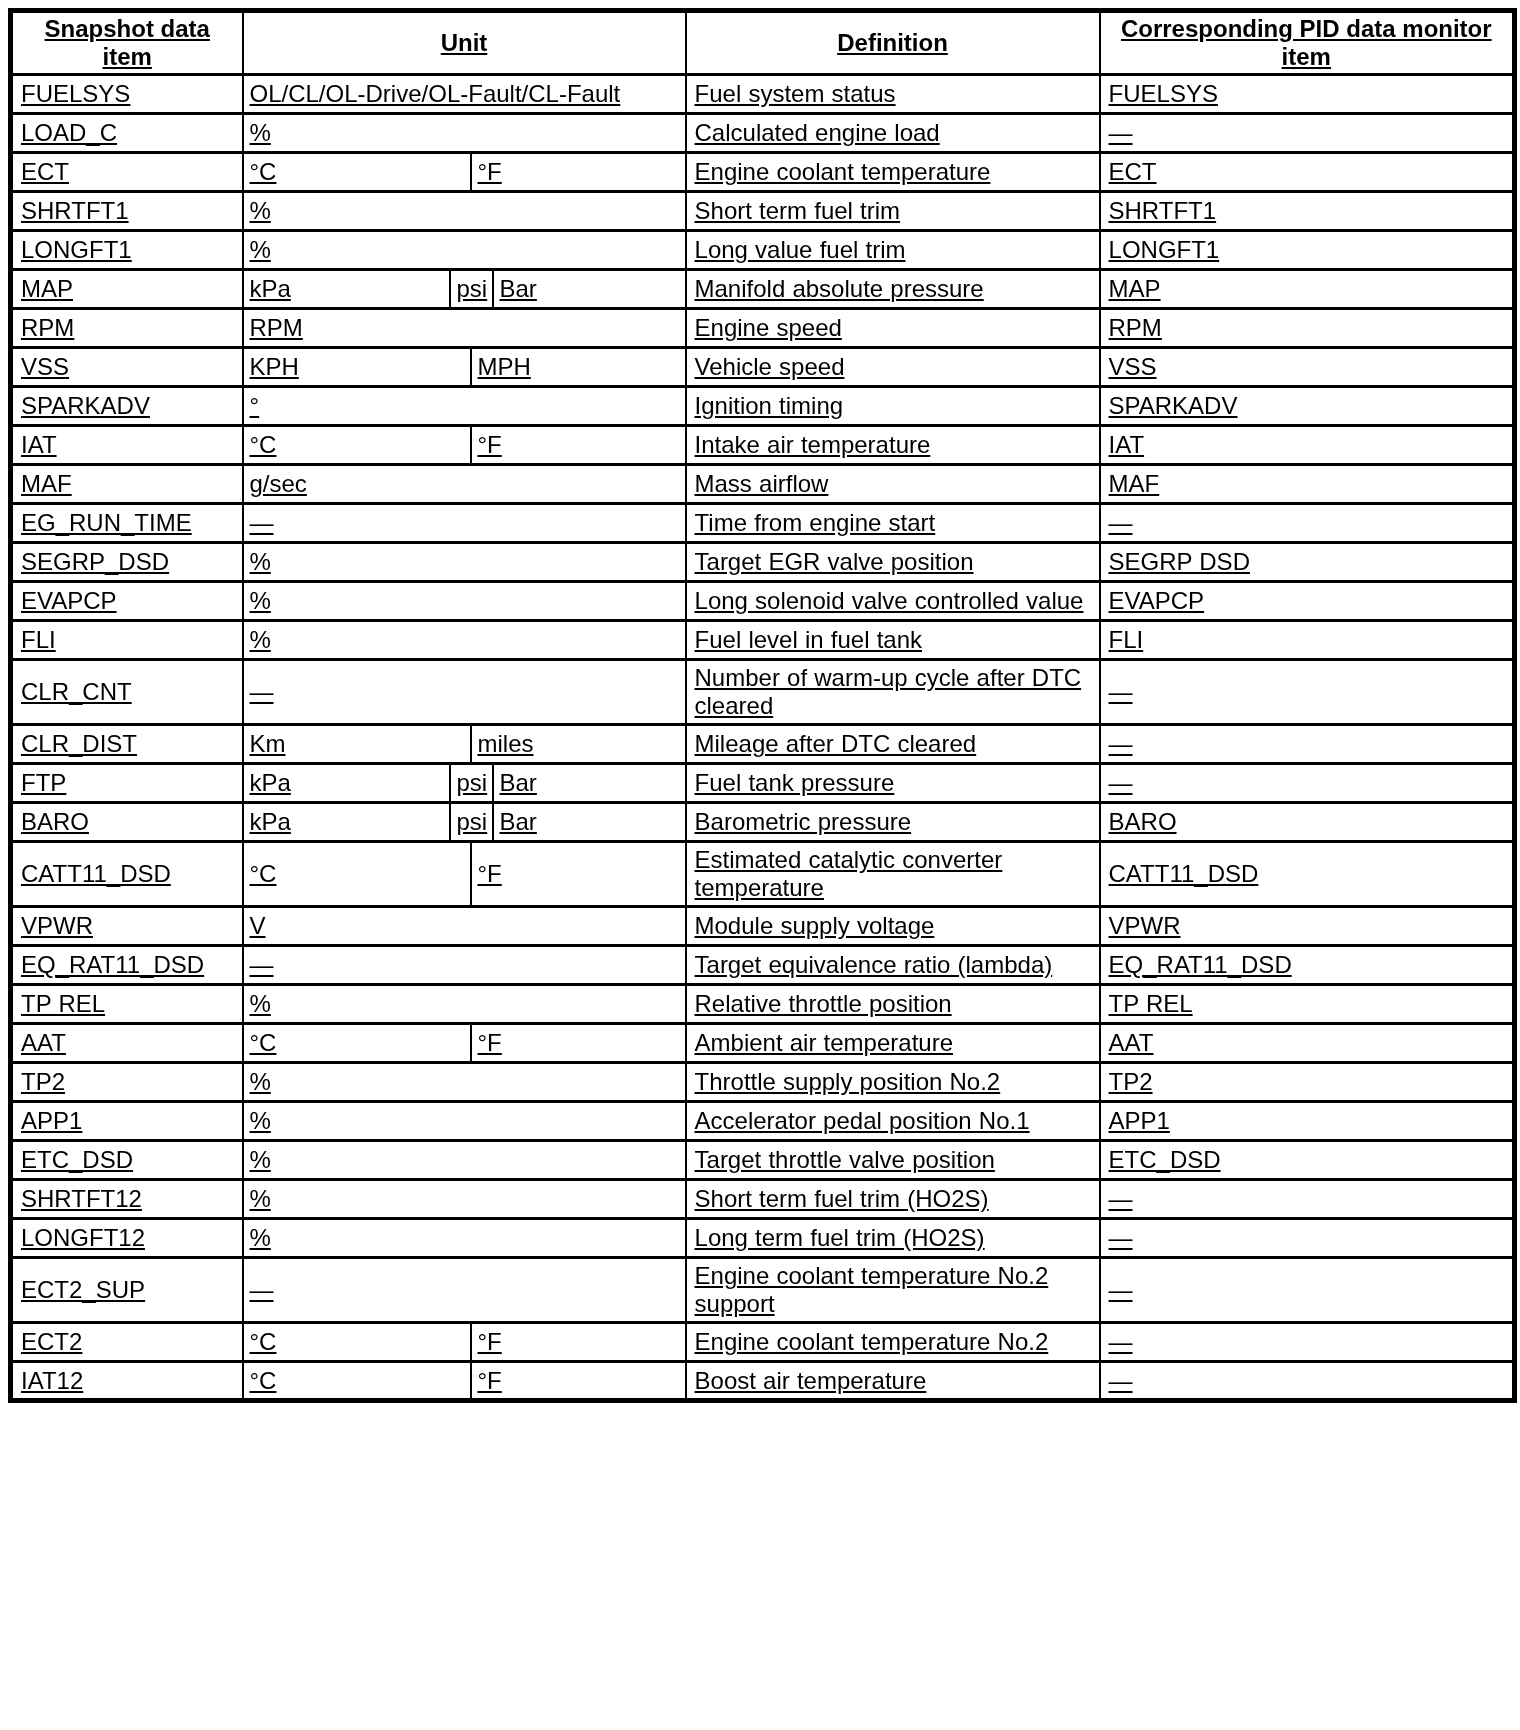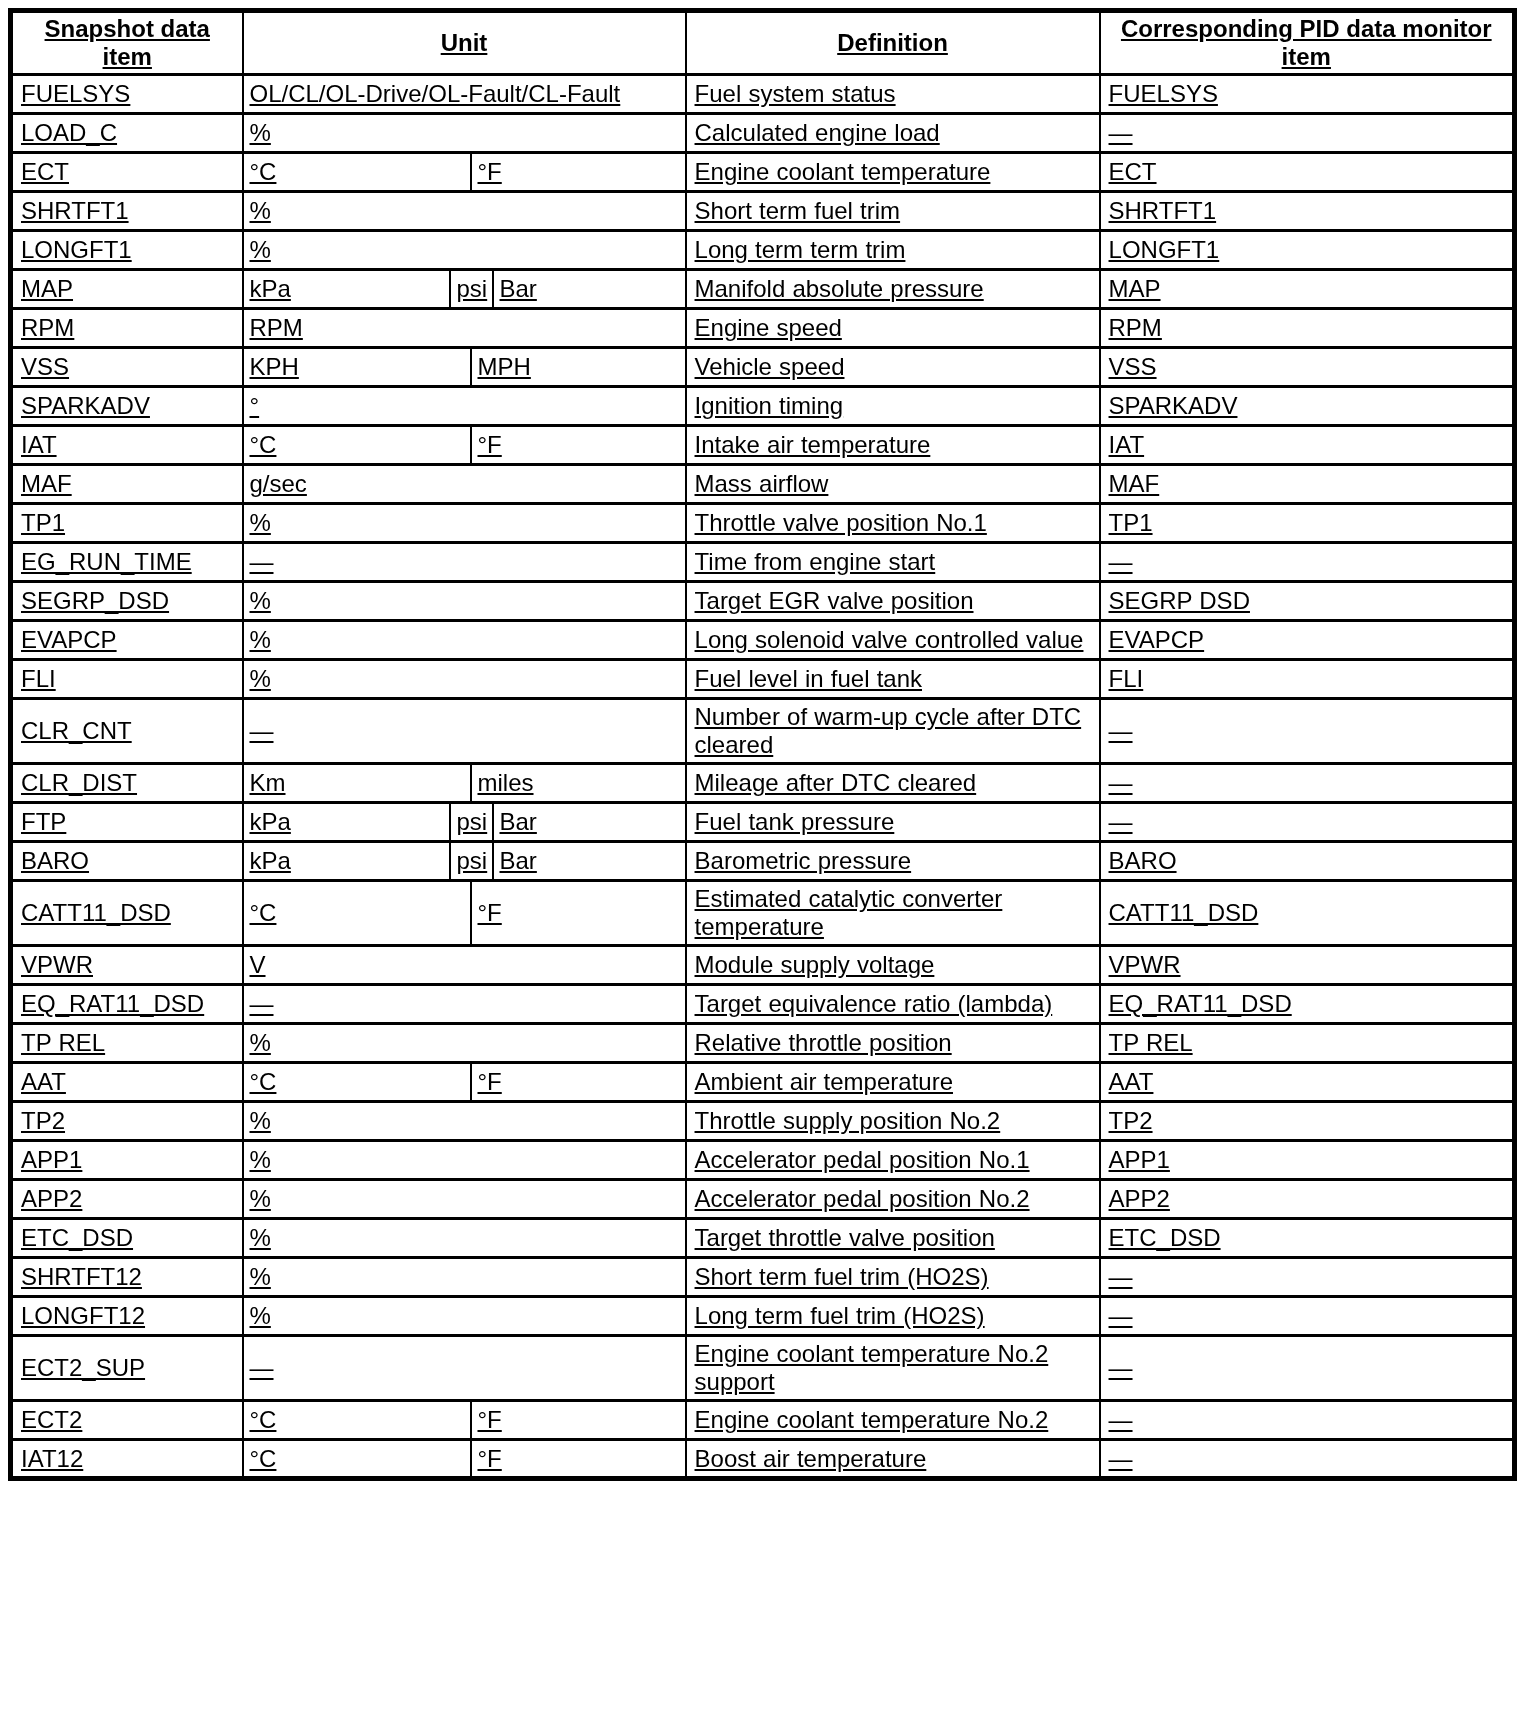--- a/index.html
+++ b/index.html
@@ -82,21 +82,21 @@
         </tr>
         <tr>
           <td>SHRTFT1</td>
           <td colspan="4" class="unit-sub">%</td>
           <td>Short term fuel trim</td>
           <td>SHRTFT1</td>
         </tr>
         <tr>
           <td>LONGFT1</td>
           <td colspan="4" class="unit-sub">%</td>
-          <td>Long term term trim</td>
+          <td>Long value fuel trim</td>
           <td>LONGFT1</td>
         </tr>
         <tr>
           <td>MAP</td>
           <td class="unit-sub">kPa</td>
           <td colspan="2" class="unit-sub">psi</td>
           <td class="unit-sub">Bar</td>
           <td>Manifold absolute pressure</td>
           <td>MAP</td>
         </tr>
@@ -126,26 +126,20 @@
           <td>Intake air temperature</td>
           <td>IAT</td>
         </tr>
         <tr>
           <td>MAF</td>
           <td colspan="4" class="unit-sub">g/sec</td>
           <td>Mass airflow</td>
           <td>MAF</td>
         </tr>
         <tr>
-          <td>TP1</td>
-          <td colspan="4" class="unit-sub">%</td>
-          <td>Throttle valve position No.1</td>
-          <td>TP1</td>
-        </tr>
-        <tr>
           <td>EG_RUN_TIME</td>
           <td colspan="4" class="unit-sub">—</td>
           <td>Time from engine start</td>
           <td>—</td>
         </tr>
         <tr>
           <td>SEGRP_DSD</td>
           <td colspan="4" class="unit-sub">%</td>
           <td>Target EGR valve position</td>
           <td>SEGRP DSD</td>
@@ -229,26 +223,20 @@
           <td>Throttle supply position No.2</td>
           <td>TP2</td>
         </tr>
         <tr>
           <td>APP1</td>
           <td colspan="4" class="unit-sub">%</td>
           <td>Accelerator pedal position No.1</td>
           <td>APP1</td>
         </tr>
         <tr>
-          <td>APP2</td>
-          <td colspan="4" class="unit-sub">%</td>
-          <td>Accelerator pedal position No.2</td>
-          <td>APP2</td>
-        </tr>
-        <tr>
           <td>ETC_DSD</td>
           <td colspan="4" class="unit-sub">%</td>
           <td>Target throttle valve position</td>
           <td>ETC_DSD</td>
         </tr>
         <tr>
           <td>SHRTFT12</td>
           <td colspan="4" class="unit-sub">%</td>
           <td>Short term fuel trim (HO2S)</td>
           <td>—</td>

